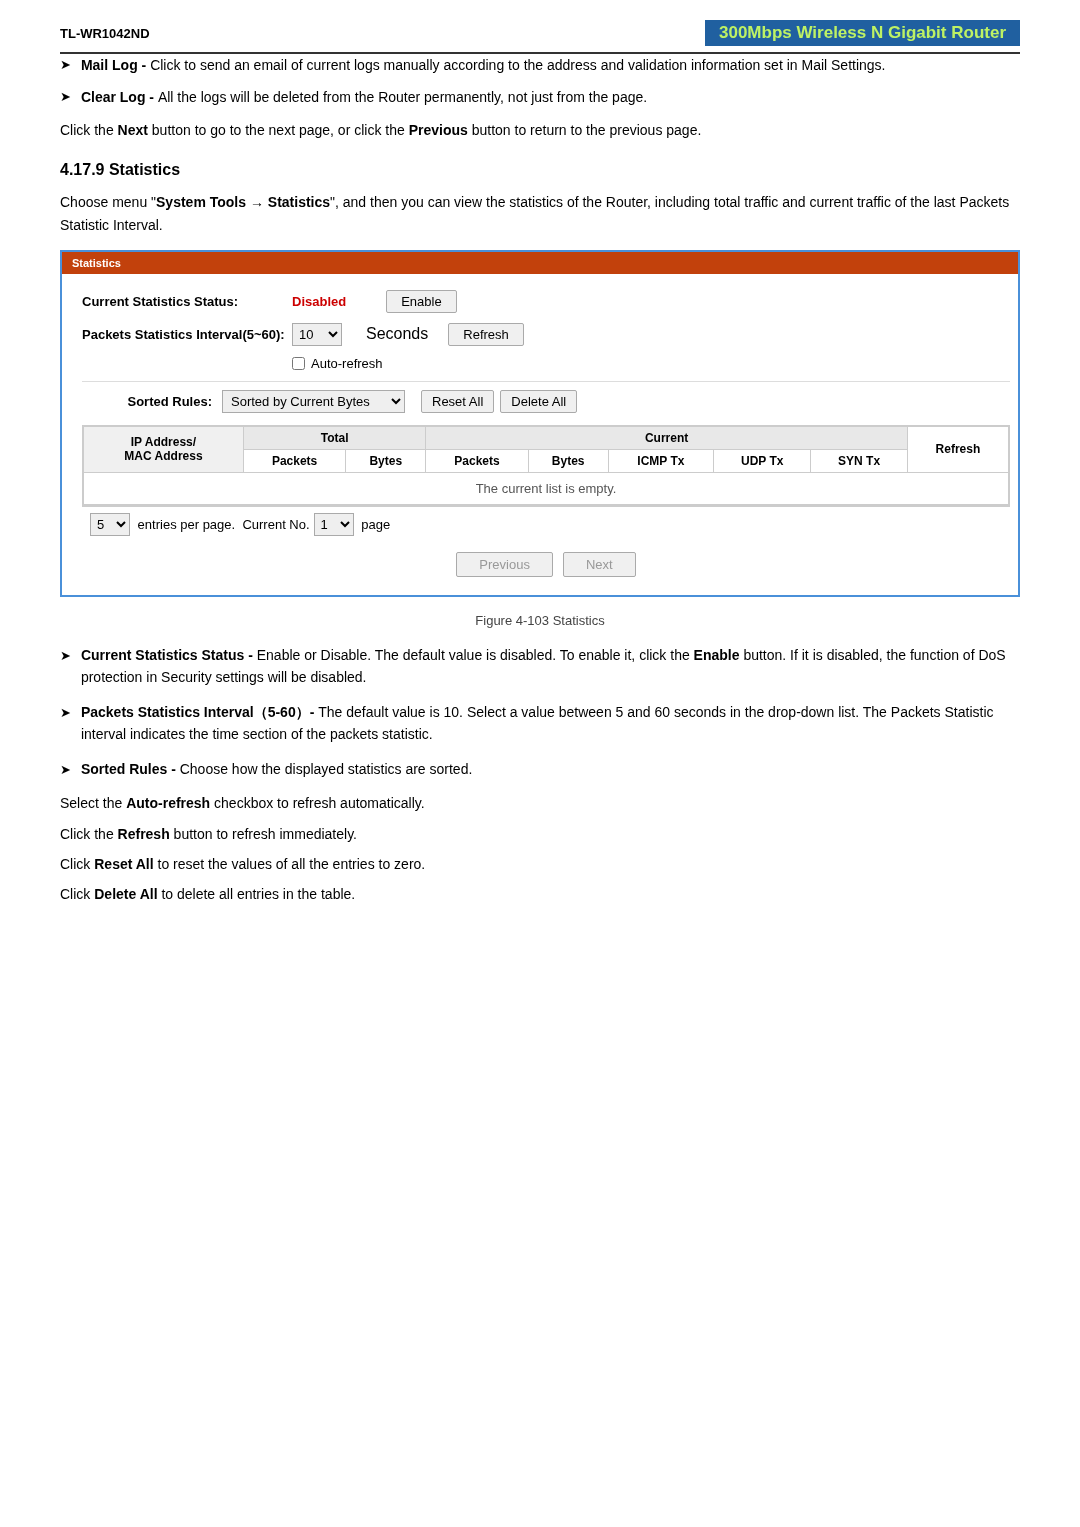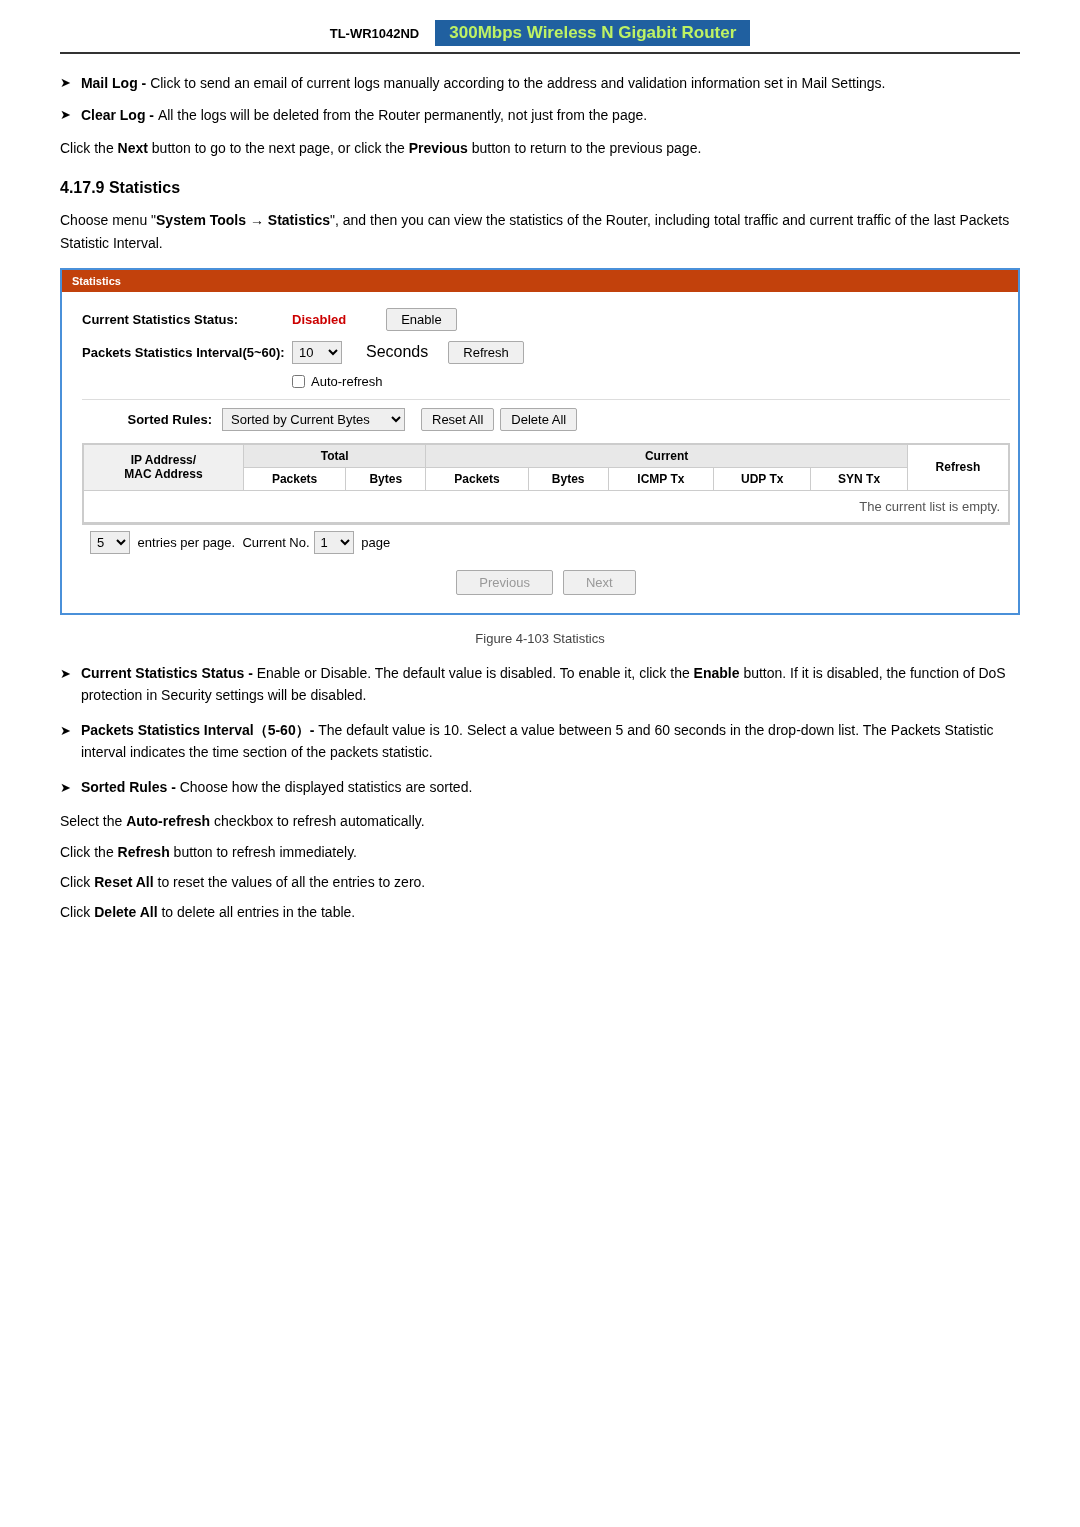--- a/index.html
+++ b/index.html
@@ -13,25 +13,25 @@
       padding: 0;
     }
     .page-wrapper {
       width: 1080px;
       min-height: 1527px;
       padding: 20px 60px 40px 60px;
       position: relative;
     }
     .header-bar {
       display: flex;
-      justify-content: center;
+      justify-content: space-between;
       align-items: center;
       border-bottom: 2px solid #333;
       padding-bottom: 6px;
-      margin-bottom: 18px;
+      margin-bottom: 0;
     }
     .header-model {
       font-weight: bold;
       font-size: 13px;
       color: #000;
       margin-right: 16px;
     }
     .header-desc {
       font-size: 17px;
       color: #bef264;
@@ -188,21 +188,21 @@
       padding: 4px 6px;
       text-align: center;
     }
     .stats-table .header-group-total {
       background: #e8e8e8;
     }
     .stats-table .header-group-current {
       background: #e8e8e8;
     }
     .stats-table .empty-row td {
-      text-align: right;
+      text-align: center;
       color: #555;
       font-size: 13px;
       padding: 8px;
     }
     .th-ip {
       text-align: center;
       vertical-align: middle;
       background: #f0f0f0;
     }
     

